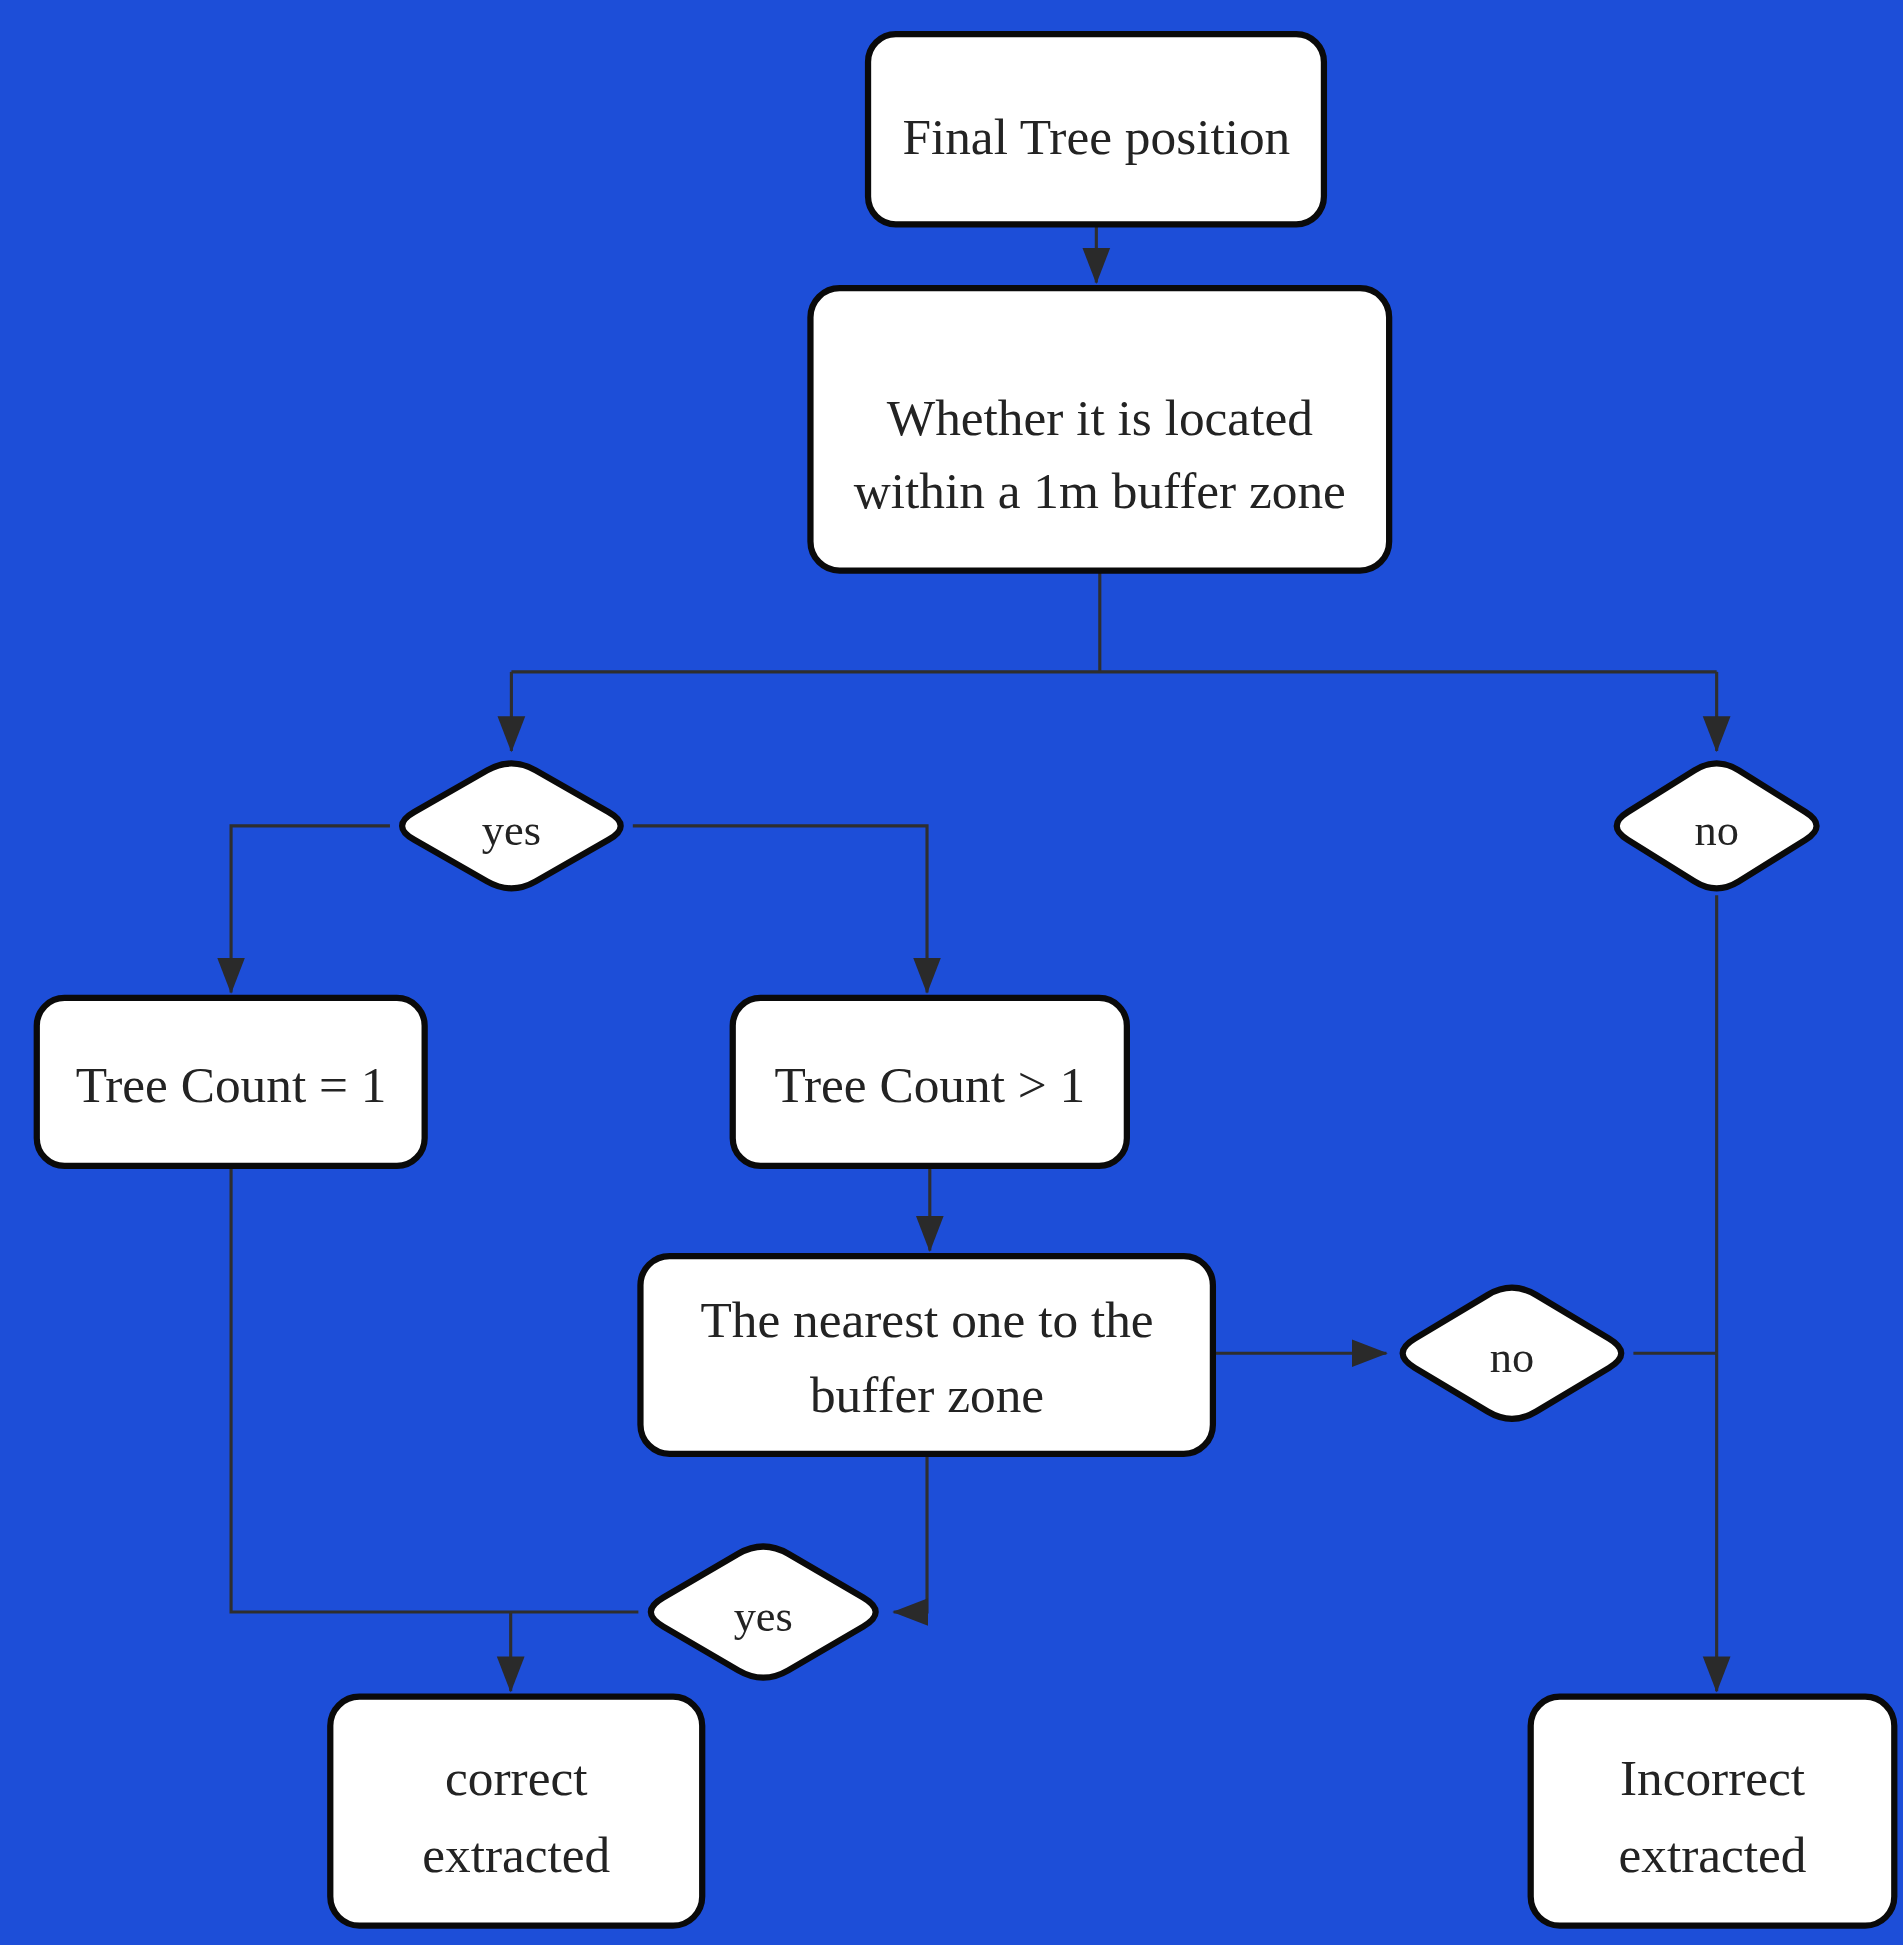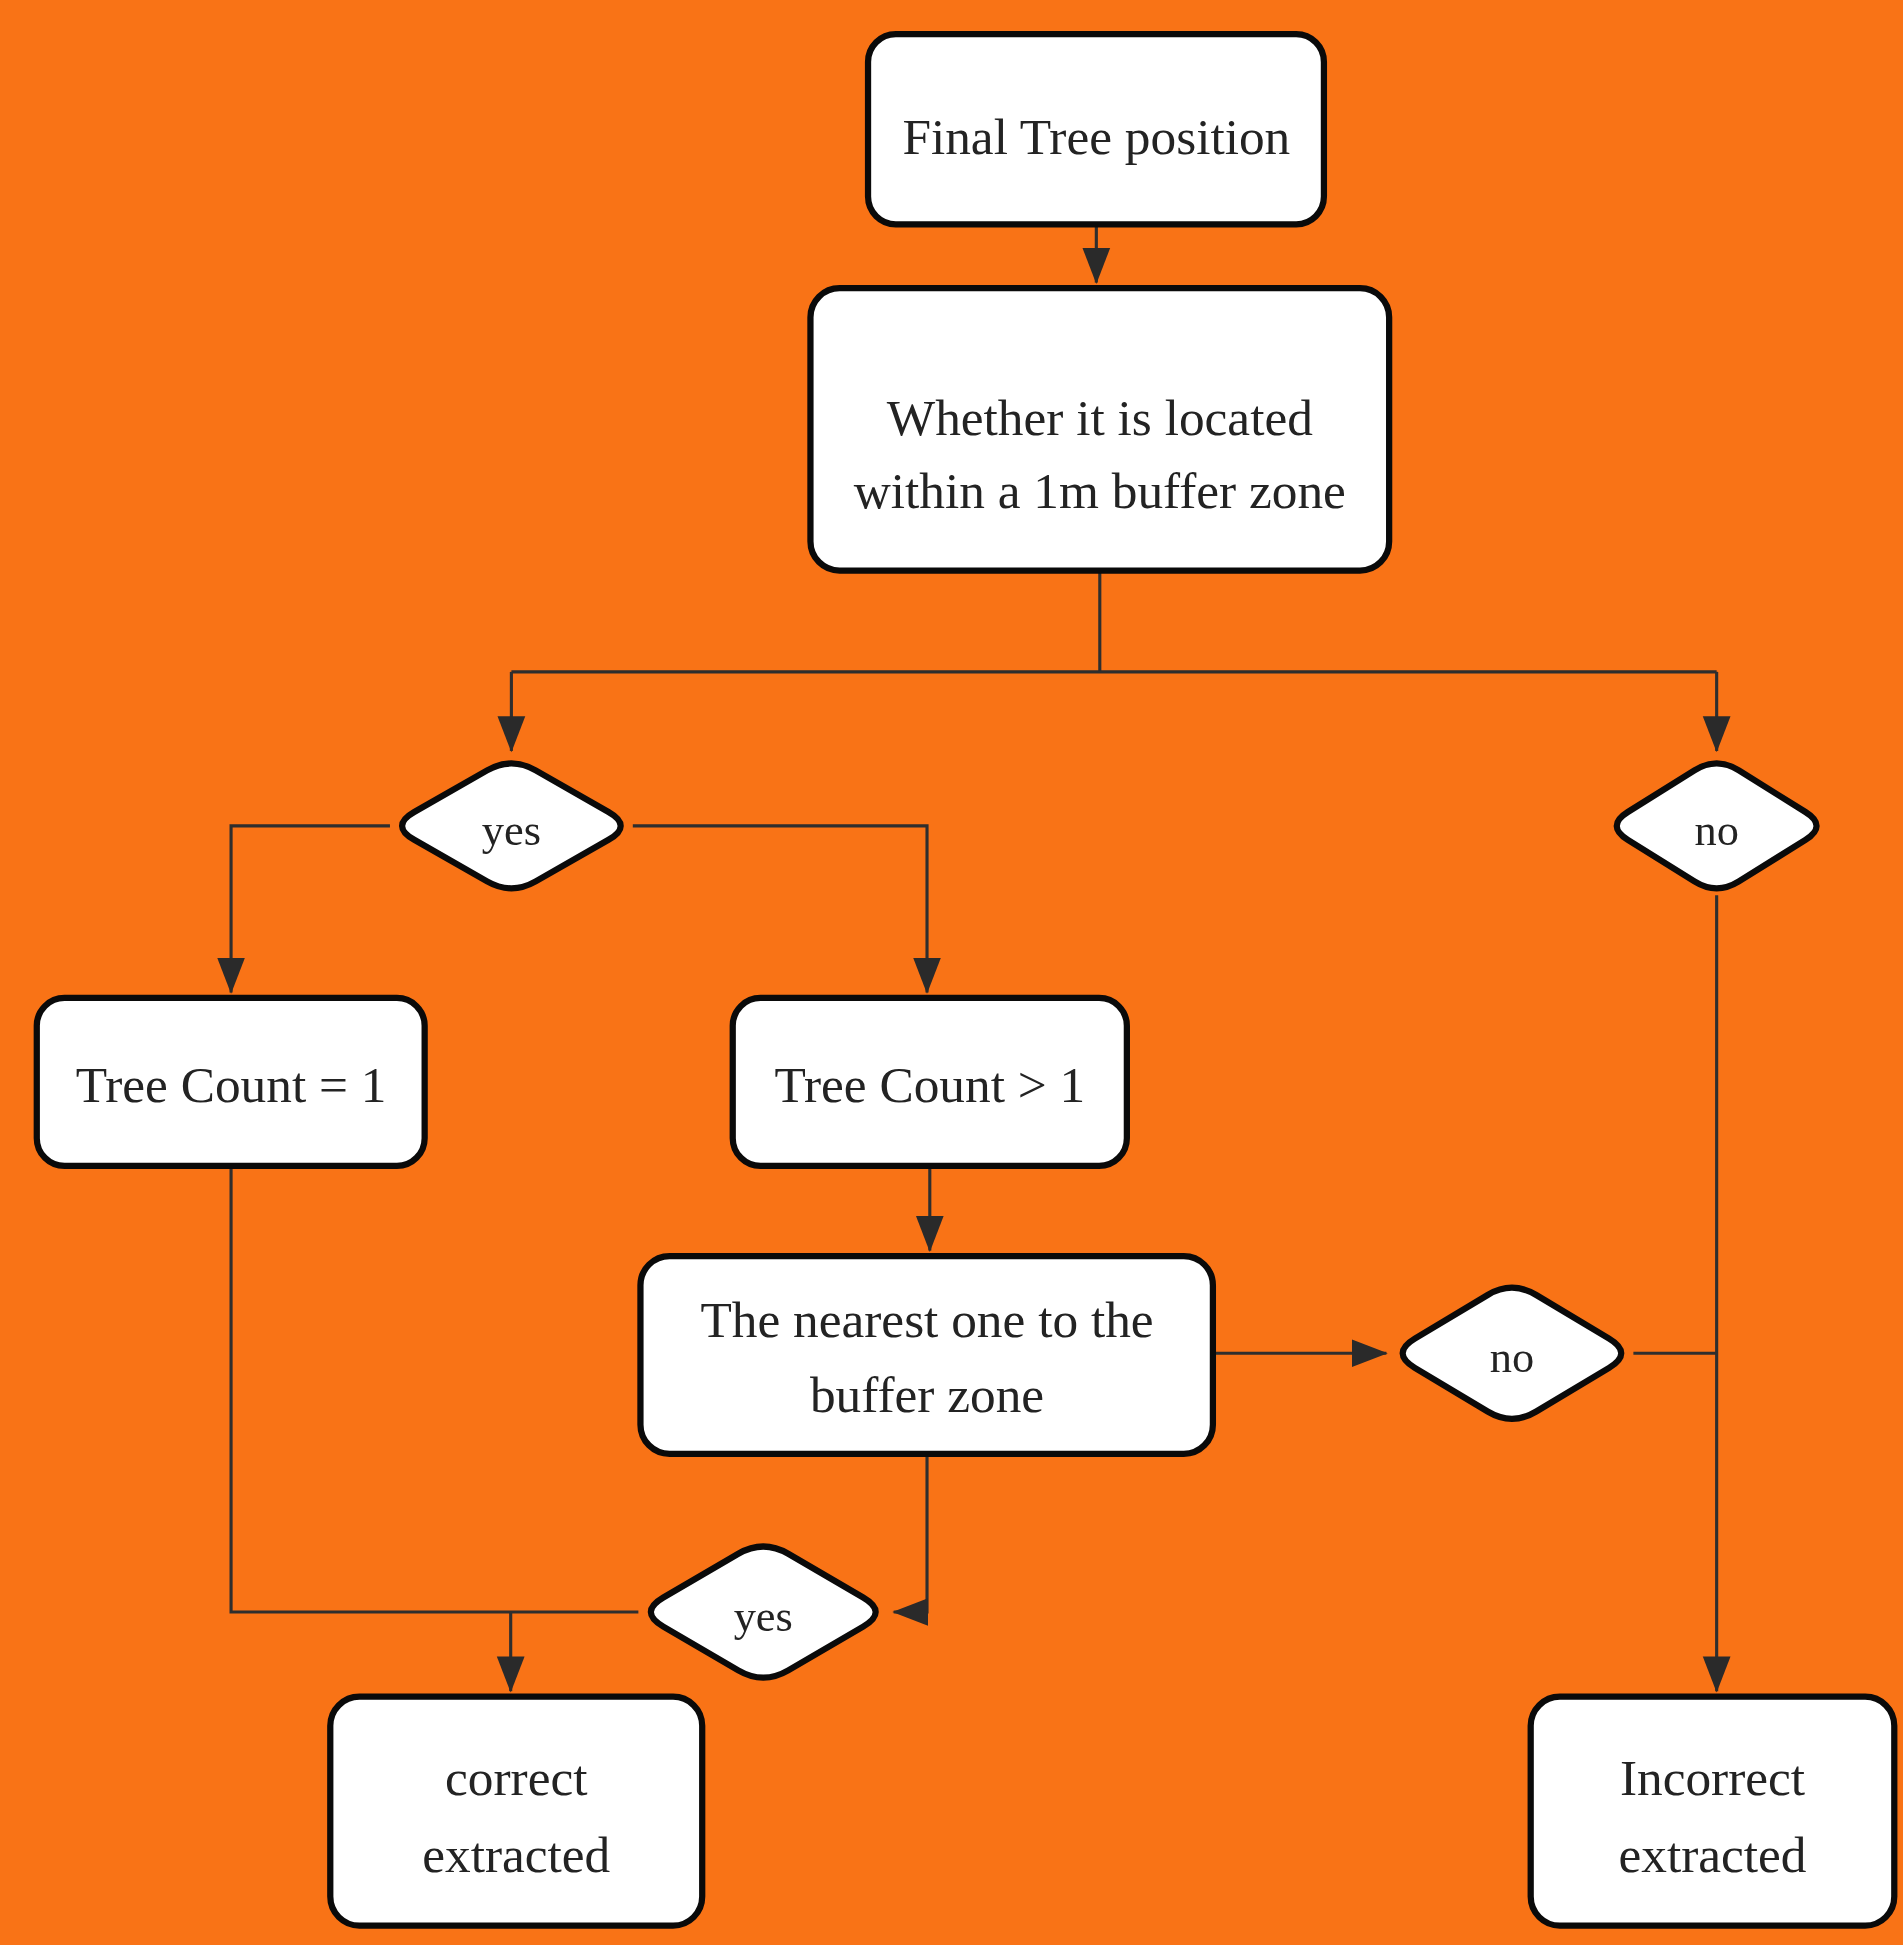--- a/index.html
+++ b/index.html
@@ -9,21 +9,21 @@
   }
   body {
     width: 1904px;
     height: 1946px;
     font-family: "Liberation Serif", "DejaVu Serif", serif;
   }
   .canvas-wrap {
     position: relative;
     width: 1904px;
     height: 1946px;
-    background: #f97316;
+    background: #1d4ed8;
   }
   svg { display: block; }
   .box {
     fill: #ffffff;
     stroke: #0a0a0a;
     stroke-width: 9;
   }
   .diamond {
     fill: #ffffff;
     stroke: #0a0a0a;

